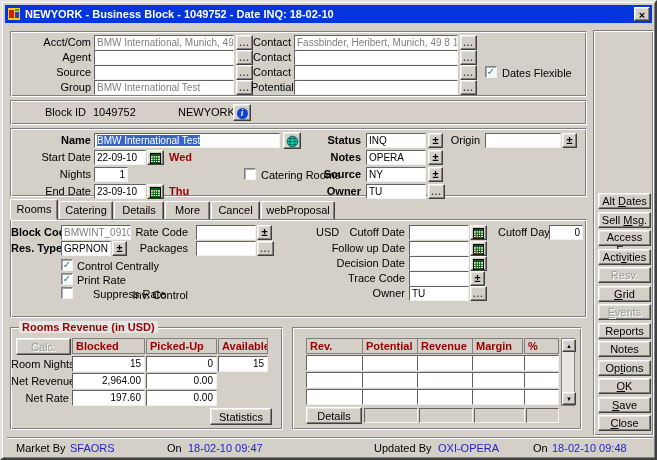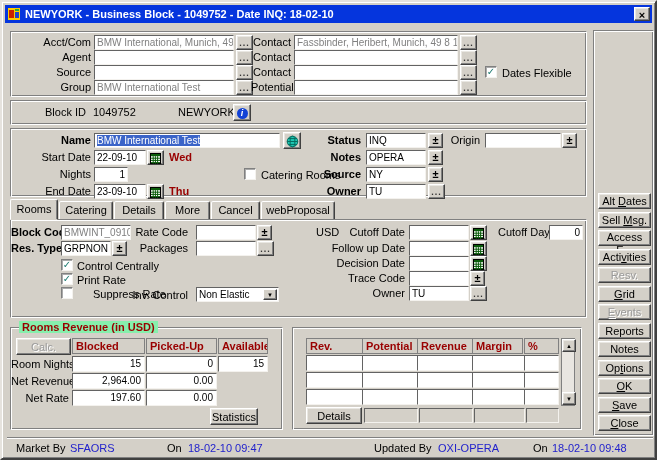--- a/index.html
+++ b/index.html
@@ -25,21 +25,21 @@
   .sel { background:#3b64c8; color:#fff; }
   .btn { position:absolute; background:#d4d0c8; border:1px solid; border-color:#fff #404040 #404040 #fff;
          box-shadow: inset -1px -1px 0 #808080, inset 1px 1px 0 #e9e7e2; text-align:center; font-size:11px; line-height:14px;
          cursor:default; padding:0; color:#000; font-family:inherit; }
   .btn.dis { color:#9a9a9a; text-shadow:1px 1px 0 #fff; }
   .dots { font-weight:bold; letter-spacing:1px; font-size:9px; line-height:12px; color:#333; }
   .lov { font-weight:bold; font-size:11px; line-height:13px; }
   .cb { position:absolute; width:12px; height:12px; background:#fff; border:1px solid; border-color:#808080 #f4f2ee #f4f2ee #808080;
         box-shadow: inset 1px 1px 0 #aaa; text-align:center; }
   .cb .chk { color:#1c7a70; font-size:10px; font-weight:bold; line-height:10px; display:block; margin-top:0px; }
-  .grptitle { position:absolute; top:-7px; background:#86efac; padding:0 3px; color:#990000; font-weight:bold; white-space:nowrap; }
+  .grptitle { position:absolute; top:-7px; background:#e5e5e5; padding:0 3px; color:#990000; font-weight:bold; white-space:nowrap; }
   .hcell { position:absolute; height:16px; background:#d4d0c8; border:1px solid #808080; color:#990000; font-weight:bold; padding:1px 3px; overflow:hidden; }
   .cell { position:absolute; height:16px; background:#fff; border:1px solid; border-color:#636363 #f4f2ee #f4f2ee #636363; font-size:10px; line-height:13px; padding:0 3px; text-align:right; }
   .cell.gray { background:#d4d0c8; }
   .tab { position:absolute; background:#d4d0c8; border:1px solid; border-color:#fff #404040 transparent #fff;
          box-shadow: inset -1px 0 0 #808080; border-radius:2px 2px 0 0; text-align:center; }
   .tab.on { z-index:3; border-bottom:1px solid #d4d0c8; }
   .mn { text-decoration:underline; }
   .sidebtn { position:absolute; left:4px; width:53px; height:16px; line-height:13px; }
   .combo-arrow { position:absolute; right:1px; top:1px; width:14px; height:11px; background:#d4d0c8;
                  border:1px solid; border-color:#fff #404040 #404040 #fff; box-shadow: inset -1px -1px 0 #808080;
@@ -185,24 +185,20 @@
     <span class="lbl" style="left:66px;top:54px">Print Rate</span>
     <span class="cb" style="left:50px;top:67px"></span>
     <span class="lbl" style="left:82px;top:68px">Suppress Rate</span>
     <span class="lbl r" style="left:117px;top:6px;width:60px">Rate Code</span>
     <div class="fld" style="left:185px;top:5px;width:60px"></div>
     <button class="btn lov" style="left:246px;top:5px;width:15px;height:15px">±</button>
     <span class="lbl r" style="left:117px;top:22px;width:60px">Packages</span>
     <div class="fld" style="left:185px;top:21px;width:60px"></div>
     <button class="btn dots" style="left:246px;top:21px;width:17px;height:15px">...</button>
     <span class="lbl r" style="left:117px;top:69px;width:60px">Inv. Control</span>
-    <div class="fld" style="left:185px;top:67px;width:83px;height:15px;padding-right:16px">
-      <span>Non Elastic</span>
-      <span class="combo-arrow">▼</span>
-    </div>
     <span class="lbl" style="left:305px;top:6px">USD</span>
     <span class="lbl r" style="left:312px;top:6px;width:82px">Cutoff Date</span>
     <div class="fld" style="left:398px;top:5px;width:60px"></div>
     <button class="btn" style="left:459px;top:5px;width:17px;height:15px">
       <span><svg width="11" height="11" viewBox="0 0 11 11" style="margin:1px auto 0">
             <rect x="0.5" y="0.5" width="10" height="10" fill="#fff" stroke="#000"></rect>
             <rect x="1" y="1" width="9" height="2.2" fill="#0a5c0a"></rect>
             <path d="M1 5.2h9M1 7.4h9M1 9.6h9M3.2 3.2v7.6M5.4 3.2v7.6M7.6 3.2v7.6" stroke="#0a5c0a"></path>
           </svg></span>
     </button>
@@ -243,21 +239,21 @@
     <span class="lbl r" style="left:0px;top:30px;width:58px">Room Nights</span>
     <div class="cell" style="left:61px;top:28px;width:73px">15</div>
     <div class="cell" style="left:135px;top:28px;width:71px">0</div>
     <div class="cell" style="left:207px;top:28px;width:50px">15</div>
     <span class="lbl r" style="left:0px;top:47px;width:58px">Net Revenue</span>
     <div class="cell" style="left:61px;top:45px;width:73px">2,964.00</div>
     <div class="cell" style="left:135px;top:45px;width:71px">0.00</div>
     <span class="lbl r" style="left:0px;top:64px;width:58px">Net Rate</span>
     <div class="cell" style="left:61px;top:62px;width:73px">197.60</div>
     <div class="cell" style="left:135px;top:62px;width:71px">0.00</div>
-    <button class="btn" style="left:199px;top:80px;width:48px;height:17px">Statistics</button>
+    <button class="btn" style="left:199px;top:80px;width:62px;height:17px">Statistics</button>
   </div>
 
   <div class="frame" style="left:290px;top:325px;width:290px;height:103px">
     <span class="hcell" style="left:13px;top:10px;width:57px">Rev. Type</span>
     <span class="hcell" style="left:69px;top:10px;width:56px">Potential</span>
     <span class="hcell" style="left:124px;top:10px;width:56px">Revenue</span>
     <span class="hcell" style="left:179px;top:10px;width:51px">Margin</span>
     <span class="hcell" style="left:231px;top:10px;width:35px">%</span>
 
     <div class="cell" style="left:13px;top:27px;width:57px"></div>

